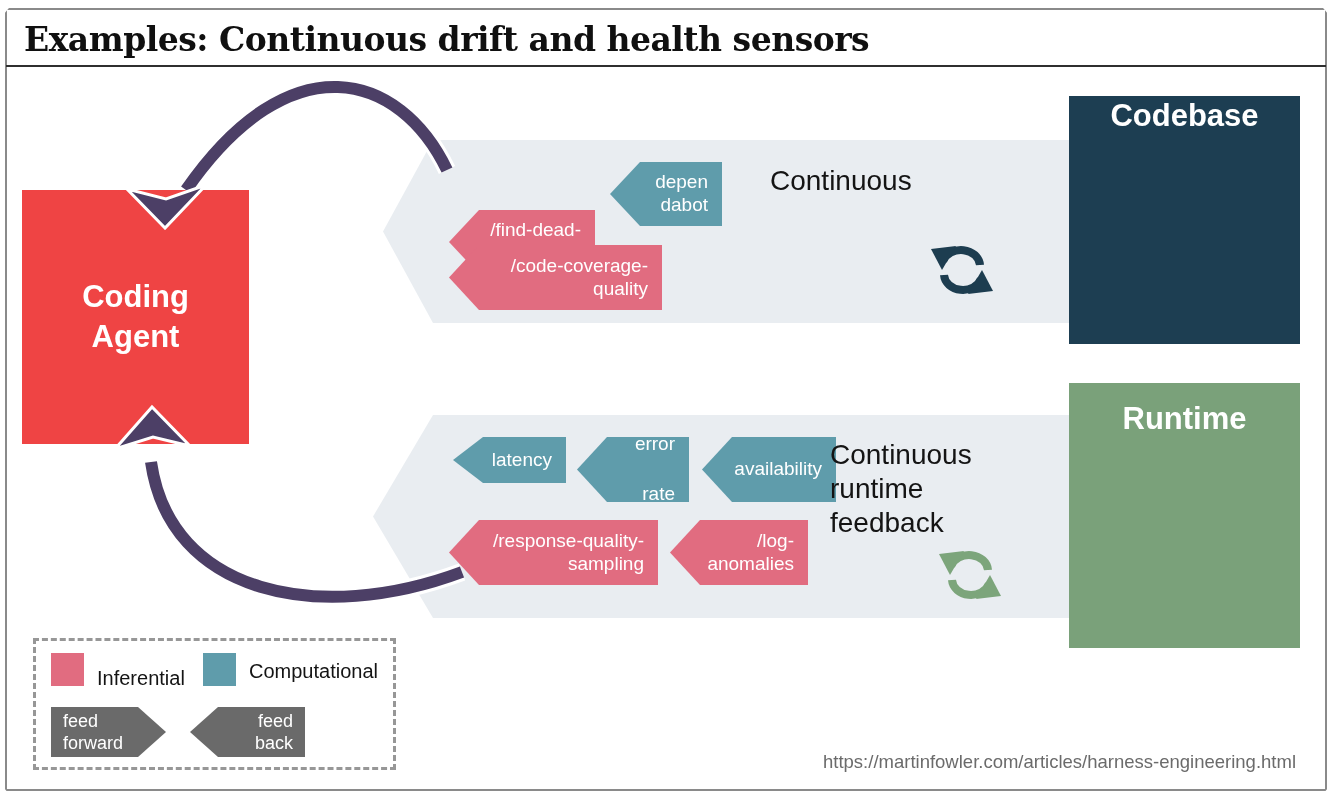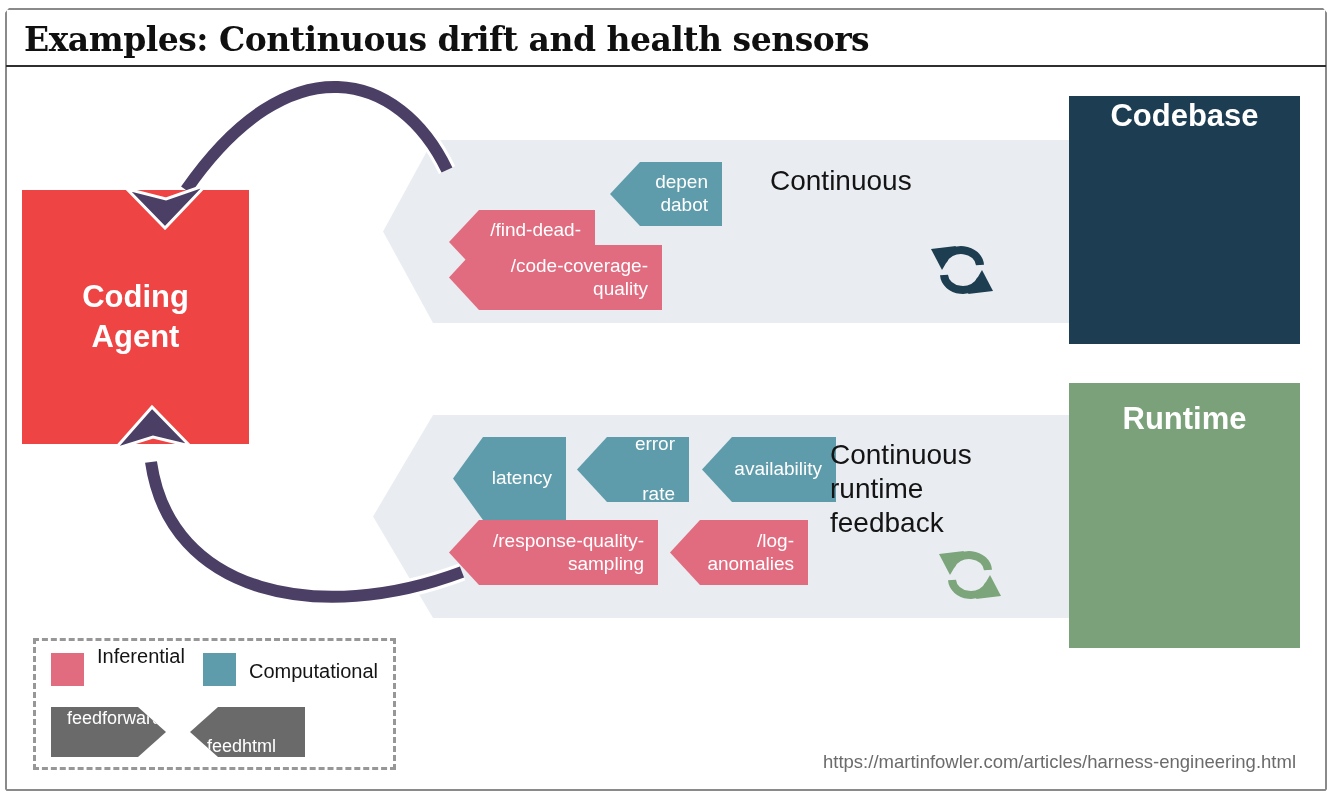--- a/index.html
+++ b/index.html
@@ -28,21 +28,21 @@
 
   
   .tag{position:absolute;display:flex;flex-direction:column;justify-content:center;align-items:flex-end;
     box-sizing:border-box;padding-right:14px;color:#fff;font-size:19px;line-height:1.2;z-index:3;
     clip-path:polygon(30px 0,100% 0,100% 100%,30px 100%,0 50%);text-align:right;}
   .tag.inferential{background:#e16c80;}
   .tag.computational{background:#5f9cab;}
   #tag-find-dead-code{left:449px;top:162px;width:146px;height:64px;margin-top:48px;}
   #tag-dependabot{left:610px;top:162px;width:112px;height:64px;}
   #tag-code-coverage{left:449px;top:245px;width:213px;height:65px;}
-  #tag-latency{left:453px;top:437px;width:113px;height:83px;}
+  #tag-latency{left:453px;top:437px;width:113px;height:46px;}
   #tag-error-rate{left:577px;top:437px;width:112px;height:65px;gap:27px;}
   #tag-availability{left:702px;top:437px;width:134px;height:65px;}
   #tag-response-quality{left:449px;top:520px;width:209px;height:65px;}
   #tag-log-anomalies{left:670px;top:520px;width:138px;height:65px;}
 
   
   .section-heading{position:absolute;text-align:left;font-weight:normal;color:#141414;
     font-size:28px;line-height:1.22;z-index:3;}
   #drift-heading{left:770px;top:164px;width:278px;}
   #runtime-heading{left:830px;top:438px;width:218px;}
@@ -58,24 +58,24 @@
   
   #arrow-layer{position:absolute;left:0;top:0;z-index:5;pointer-events:none;}
 
   
   #legend-box{position:absolute;left:33px;top:638px;width:363px;height:132px;
     border:3px dashed #979797;box-sizing:border-box;z-index:2;}
   .legend-swatch{position:absolute;width:33px;height:33px;}
   #legend-swatch-inferential{left:51px;top:653px;background:#e16c80;}
   #legend-swatch-computational{left:203px;top:653px;background:#5f9cab;}
   .legend-label{position:absolute;font-size:20px;color:#141414;white-space:nowrap;}
-  #legend-label-inferential{left:97px;top:645px;}
+  #legend-label-inferential{left:97px;top:667px;}
   #legend-label-computational{left:249px;top:660px;}
   .legend-feed{position:absolute;width:115px;height:50px;background:#6a6a6a;color:#fff;
-    font-size:18px;line-height:1.23;display:flex;flex-direction:row;justify-content:center;box-sizing:border-box;}
+    font-size:18px;line-height:1.23;display:flex;flex-direction:column;justify-content:center;box-sizing:border-box;}
   #legend-feed-forward{left:51px;top:707px;align-items:flex-start;padding-left:12px;
     clip-path:polygon(0 0,87px 0,100% 50%,87px 100%,0 100%);}
   #legend-feed-back{left:190px;top:707px;align-items:flex-end;padding-right:12px;text-align:right;
     clip-path:polygon(28px 0,100% 0,100% 100%,28px 100%,0 50%);}
 
   #source-url{position:absolute;left:700px;top:751px;width:596px;text-align:right;
     font-size:18.5px;color:#6b6b6b;z-index:2;}
 </style>
 </head>
 <body>
@@ -169,17 +169,17 @@
   <div id="legend-swatch-inferential" class="legend-swatch"></div>
   <div id="legend-label-inferential" class="legend-label">Inferential</div>
   <div id="legend-swatch-computational" class="legend-swatch"></div>
   <div id="legend-label-computational" class="legend-label">Computational</div>
   <div id="legend-feed-forward" class="legend-feed">
     <span>feed</span>
     <span>forward</span>
   </div>
   <div id="legend-feed-back" class="legend-feed">
     <span>feed</span>
-    <span>html</span>
+    <span>back</span>
   </div>
 
   <div id="source-url">https://martinfowler.com/articles/harness-engineering.html</div>
 </div>
 
 </body></html>

